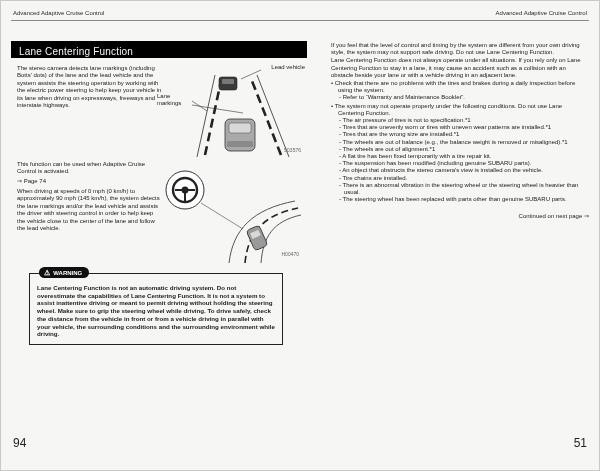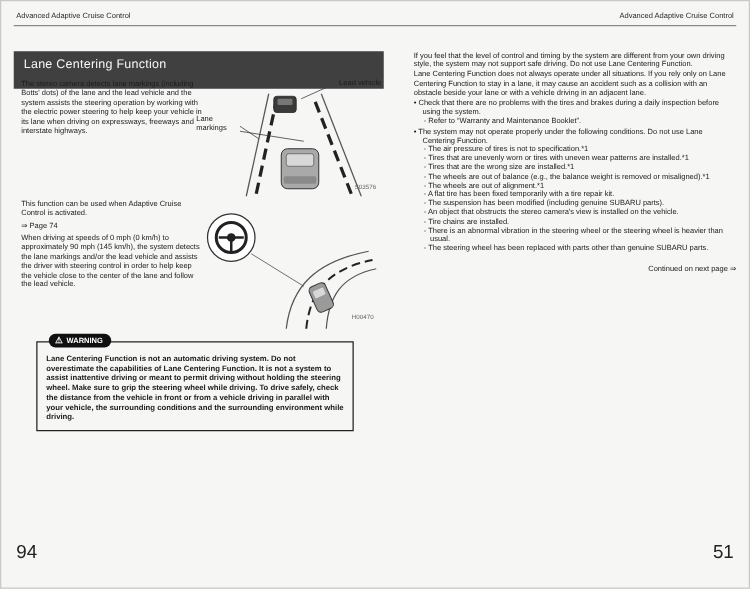--- a/index.html
+++ b/index.html
@@ -11,21 +11,21 @@
   .sheet{position:absolute;inset:0;background:#f6f6f4;border:1px solid #c9c9c7;box-sizing:border-box;}
 
   
   .running-head{position:absolute;top:9px;font-size:6px;color:#2a2a2a;white-space:nowrap;}
   .rh-left{left:12px;}
   .rh-right{right:12px;}
   .head-rule{position:absolute;top:19px;left:10px;right:10px;height:1px;background:#8a8a88;}
 
   
   .left-page{position:absolute;left:10px;top:40px;width:296px;height:400px;}
-  .title-bar{position:absolute;top:0;left:0;width:100%;height:30px;background:#404040;box-sizing:border-box;padding-left:8px;}
+  .title-bar{position:absolute;top:0;left:0;width:100%;height:17px;background:#000000;box-sizing:border-box;padding-left:8px;}
   .title-bar span{color:#f7f7f7;font-size:10px;line-height:17px;letter-spacing:.2px;}
   .body-copy{font-size:6px;line-height:7.4px;}
   .intro{position:absolute;top:24px;left:6px;width:146px;}
   .para2{position:absolute;top:120px;left:6px;width:146px;}
   .page-ref{position:absolute;top:137px;left:6px;}
   .para3{position:absolute;top:147px;left:6px;width:146px;}
 
   
   .figure{position:absolute;top:22px;right:0;width:150px;height:205px;}
   .fig-svg{position:absolute;left:0;top:0;width:150px;height:205px;}
@@ -43,21 +43,21 @@
   .warning-text{font-size:6.2px;line-height:7.7px;font-weight:bold;}
 
   
   .right-page{position:absolute;left:330px;top:41px;width:258px;font-size:6px;line-height:7.2px;}
   .right-page p{margin:0 0 1px 0;}
   .bullet{padding-left:7px;text-indent:-7px;margin-top:1px;}
   .sub{padding-left:13px;text-indent:-5px;}
   .continued{text-align:right;margin-top:10px;}
 
   
-  .folio{position:absolute;bottom:20px;font-size:15px;color:#222;}
+  .folio{position:absolute;bottom:20px;font-size:12px;color:#222;}
   .folio-left{left:12px;}
   .folio-right{right:12px;}
 </style>
 </head>
 <body>
 
 <div class="sheet">
 
   <div class="running-head rh-left">Advanced Adaptive Cruise Control</div>
   <div class="running-head rh-right">Advanced Adaptive Cruise Control</div>

